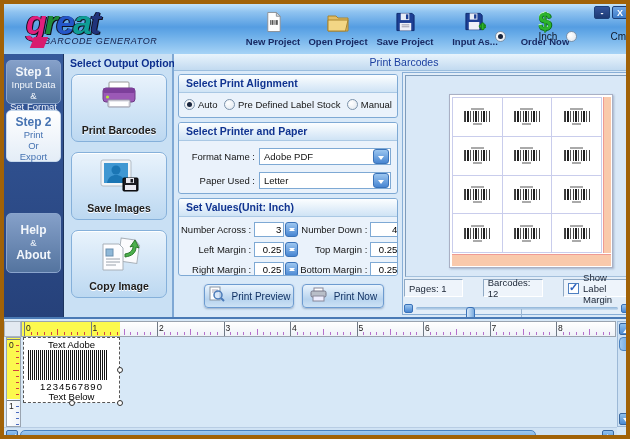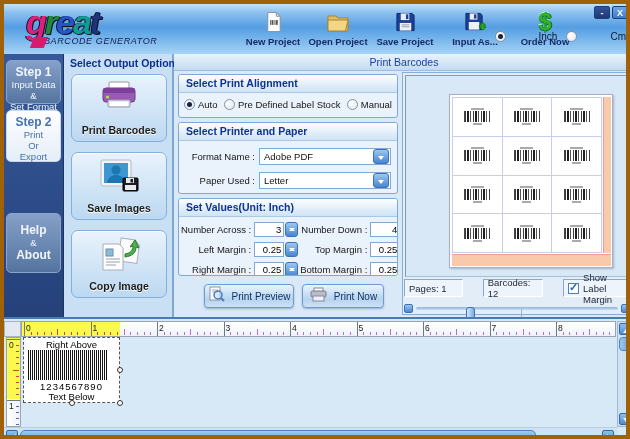--- a/index.html
+++ b/index.html
@@ -610,21 +610,21 @@
         <div class="vtick" style="top: 55.9px; background: rgb(210, 64, 64);"></div>
         <div class="vtick major" style="top: 62px;"></div>
         <div class="vnum" style="top: 63px;">1</div>
         <div class="vtick" style="top: 68.1px; background: rgb(74, 106, 192);"></div>
         <div class="vtick" style="top: 74.2px; background: rgb(74, 106, 192);"></div>
         <div class="vtick" style="top: 80.3px; background: rgb(74, 106, 192);"></div>
         <div class="vtick" style="top: 86.4px; background: rgb(74, 106, 192);"></div>
       </div>
 
     <div id="bcwidget">
-      <div class="bctext" id="bc-above">Right Above</div>
+      <div class="bctext" id="bc-above">Text Adobe</div>
       <div id="bcbars">
           <div class="bar" style="width: 1px; margin-right: 1px; background: rgb(20, 20, 20);"></div>
           <div class="bar" style="width: 1px; margin-right: 1px; background: rgb(20, 20, 20);"></div>
           <div class="bar" style="width: 1px; margin-right: 1px; background: rgb(20, 20, 20);"></div>
           <div class="bar" style="width: 1px; margin-right: 1px; background: rgb(20, 20, 20);"></div>
           <div class="bar" style="width: 1px; margin-right: 1px; background: rgb(20, 20, 20);"></div>
           <div class="bar" style="width: 1px; margin-right: 1px; background: rgb(20, 20, 20);"></div>
           <div class="bar" style="width: 1px; margin-right: 1px; background: rgb(20, 20, 20);"></div>
           <div class="bar" style="width: 1px; margin-right: 1px; background: rgb(20, 20, 20);"></div>
           <div class="bar" style="width: 1px; margin-right: 1px; background: rgb(20, 20, 20);"></div>

